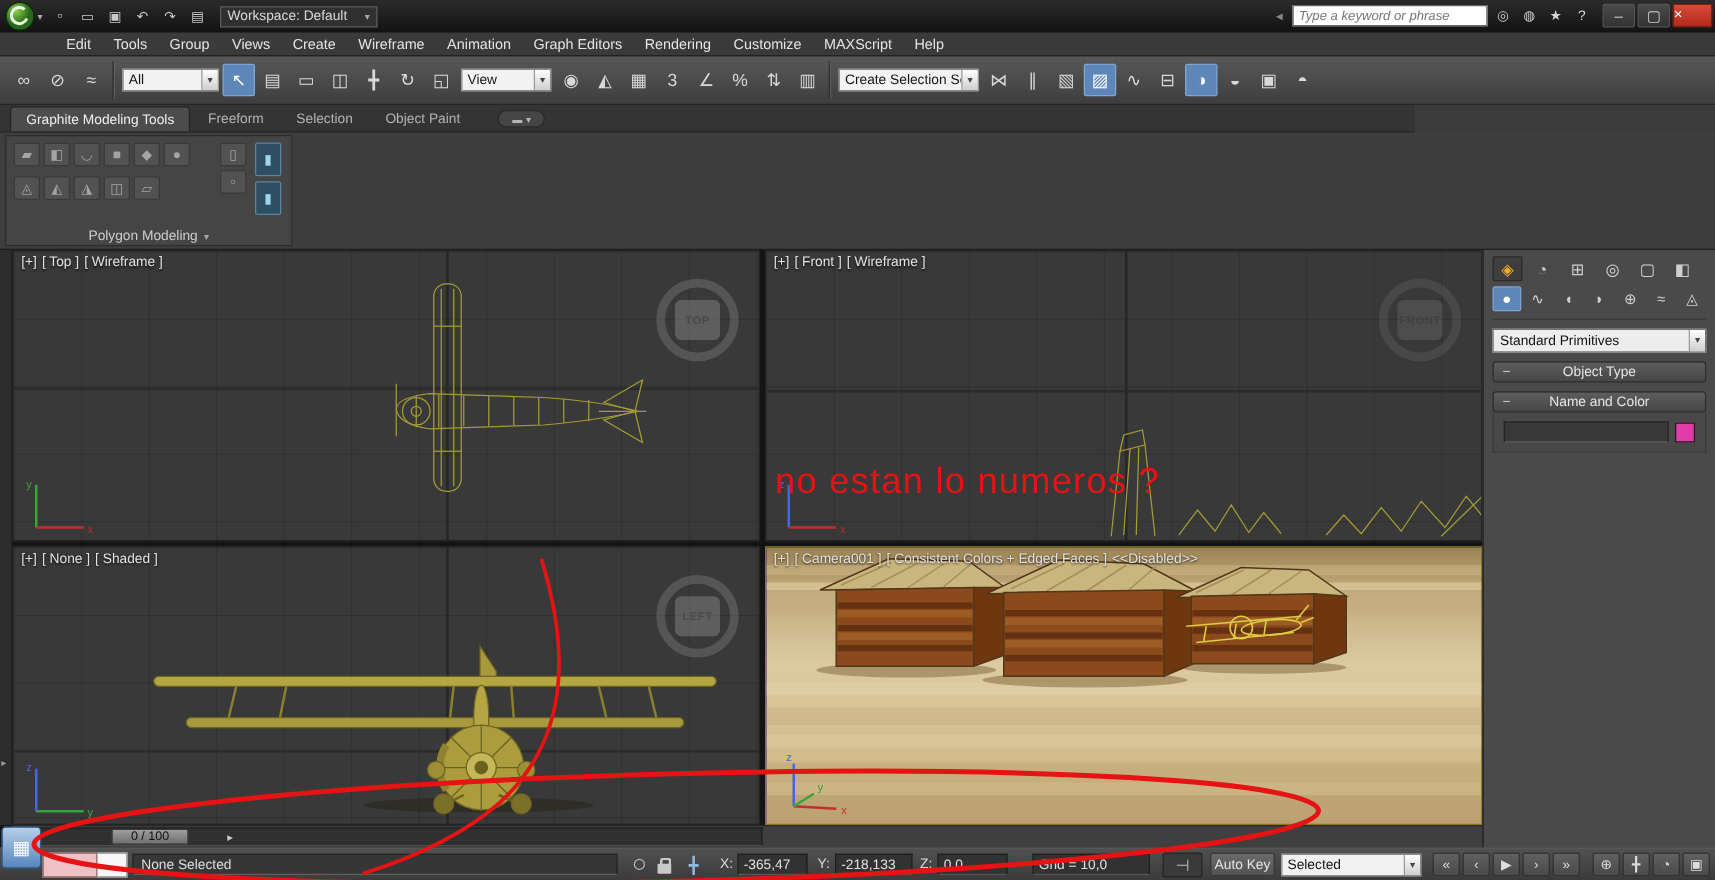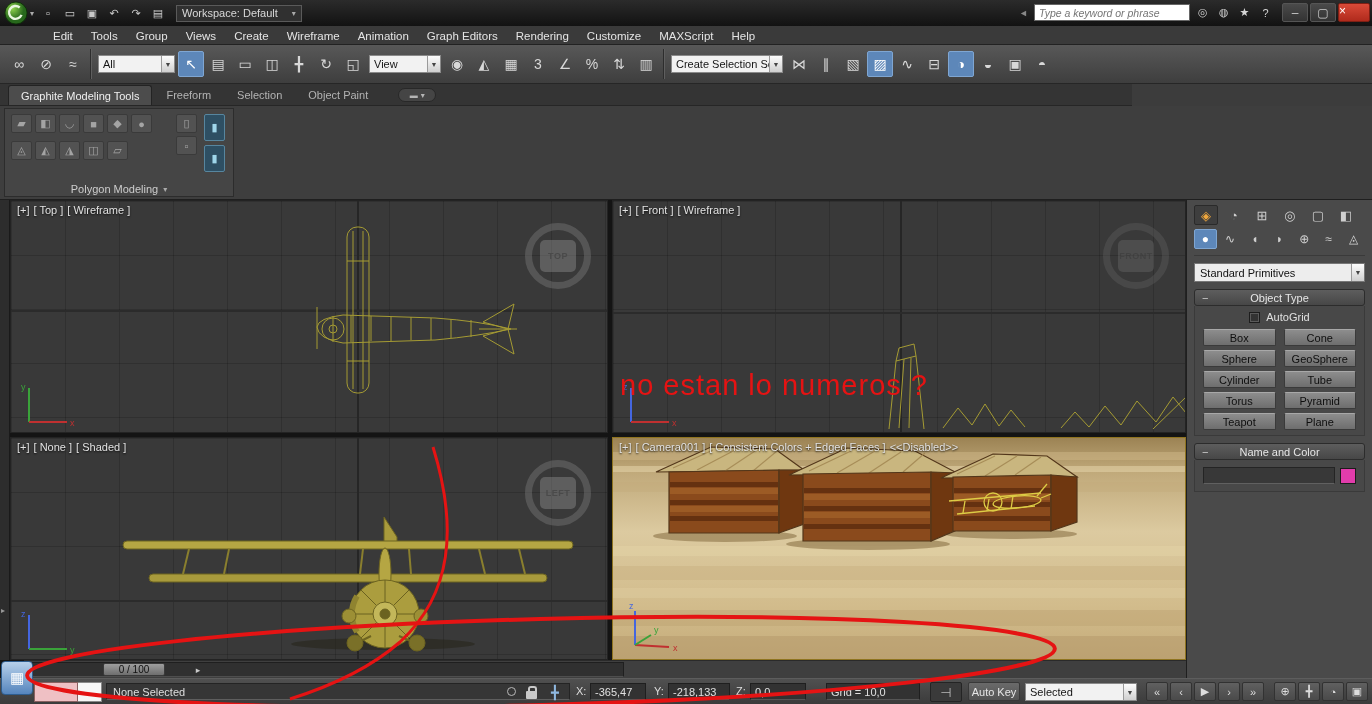--- a/index.html
+++ b/index.html
@@ -65,21 +65,21 @@
 .vp-grid{position:absolute;inset:0;background-image:linear-gradient(to right,rgba(0,0,0,.16) 1px,transparent 1px),linear-gradient(to bottom,rgba(0,0,0,.16) 1px,transparent 1px);background-size:54px 54px}
 .scene{position:absolute;left:0;top:0}
 .vplabel{position:absolute;top:3px;left:6px;display:flex;gap:4px;font-size:11px;color:#e2e2e2;z-index:3;text-shadow:0 1px 2px rgba(0,0,0,.8);white-space:pre}
 .viewcube{position:absolute;top:22px;right:16px;width:66px;height:66px;z-index:2}
 .vc-ring{position:absolute;inset:0;border:7px solid rgba(170,170,170,.25);border-radius:50%}
 .vc-face{position:absolute;left:15px;top:17px;width:36px;height:32px;background:rgba(150,150,150,.4);border-radius:5px;display:flex;align-items:center;justify-content:center;font-size:9px;color:#4a4a4a;font-weight:bold;letter-spacing:.5px}
 .viewcube.dim{opacity:.55}
 .tripod{position:absolute;left:6px;bottom:4px;z-index:2}
 
 
-.timeline{position:absolute;left:24px;top:460px;width:1176px;height:18px;background:#3f3f3f;border-top:1px solid #2a2a2a}
+.timeline{position:absolute;left:10px;top:460px;width:1176px;height:18px;background:#3f3f3f;border-top:1px solid #2a2a2a}
 .tl-track{position:absolute;left:8px;top:1px;width:592px;height:15px;background:#303030;border:1px solid #1f1f1f;border-bottom-color:#4e4e4e}
 .tl-handle{position:absolute;left:70px;top:0;width:62px;height:13px;background:linear-gradient(#9e9e9e,#6e6e6e);border:1px solid #3a3a3a;border-radius:2px;color:#111;font-size:10px;display:flex;align-items:center;justify-content:center}
 .tl-next{position:absolute;left:158px;top:0;width:14px;height:13px;color:#c9c9c9;font-size:9px;display:flex;align-items:center;justify-content:center}
 
 
 .cmdpanel{position:absolute;left:1186px;top:200px;width:186px;height:478px;background:#4a4a4a;border-left:1px solid #1f1f1f;padding:4px 7px 0 7px;z-index:6}
 .cp-tabs{display:flex;gap:4px;padding:1px 0 4px}
 .cp-tab{width:24px;height:20px;display:flex;align-items:center;justify-content:center;color:#cfcfcf;font-size:13px;border-radius:2px}
 .cp-tab.create{color:#f0a73c;background:#3e3e3e;border:1px solid #2a2a2a}
 .cp-cats{display:flex;gap:2px;padding-bottom:6px;border-bottom:1px solid #3a3a3a}
@@ -97,21 +97,21 @@
 .otbtn{height:17px;background:linear-gradient(#8d8d8d,#6e6e6e);border:1px solid #3a3a3a;border-top-color:#a8a8a8;border-radius:2px;color:#0e0e0e;font-size:11px;display:flex;align-items:center;justify-content:center}
 .ncrow{display:flex;gap:5px;align-items:center;padding:4px 6px 2px}
 .ncfield{flex:1;height:17px;background:#383838;border:1px solid #242424;border-bottom-color:#606060}
 .swatch{width:16px;height:16px;background:var(--swatch,#e23cab);border:1px solid #1c1c1c}
 
 
 .statusbar{position:absolute;left:0;top:678px;width:1372px;height:26px;background:linear-gradient(#505050,#3b3b3b);border-top:1px solid #5d5d5d;z-index:12}
 .statusbar>div{position:absolute}
 .listen-pink{left:34px;top:3px;width:44px;height:20px;background:#efc0c4;border:1px solid #8a6060}
 .listen-white{left:78px;top:3px;width:24px;height:20px;background:#f7f7f7;border:1px solid #8a8a8a;border-left:none}
-.prompt{left:106px;top:4px;width:464px;height:17px;background:#363636;border:1px solid #242424;border-bottom-color:#5e5e5e;color:#dedede;display:flex;align-items:center;padding:0 6px;font-size:11px}
+.prompt{left:106px;top:4px;width:388px;height:17px;background:#363636;border:1px solid #242424;border-bottom-color:#5e5e5e;color:#dedede;display:flex;align-items:center;padding:0 6px;font-size:11px}
 .sdot{left:507px;top:8px;width:9px;height:9px;border:1px solid #b8b8b8;border-radius:50%}
 .lockwrap{left:525px;top:6px;width:14px;height:15px}
 .lock{position:absolute;left:1px;top:6px;width:11px;height:8px;background:#c9c9c9;border-radius:1px}
 .lock::before{content:"";position:absolute;left:2px;top:-5px;width:5px;height:5px;border:2px solid #c9c9c9;border-bottom:none;border-radius:3px 3px 0 0}
 .ttgl{left:546px;top:4px;width:18px;height:18px;color:#8fb8e0;font-size:13px;display:flex;align-items:center;justify-content:center}
 .clabel{top:6px;color:#dcdcdc;font-size:11px}
 .cfield{top:4px;height:17px;background:#323232;border:1px solid #1f1f1f;border-bottom-color:#555;color:#e0e0e0;font-size:11px;display:flex;align-items:center;padding:0 4px}
 .keybtn{left:930px;top:3px;width:32px;height:20px;background:#3a3a3a;border:1px solid #242424;color:#b9b9b9;font-size:13px;display:flex;align-items:center;justify-content:center;border-radius:2px}
 .autokey{left:968px;top:3px;width:52px;height:19px;background:linear-gradient(#6a6a6a,#535353);border:1px solid #383838;color:#e6e6e6;font-size:11px;display:flex;align-items:center;justify-content:center;border-radius:2px}
 .selset{left:1025px;top:4px;width:112px;height:18px}
@@ -517,39 +517,20 @@
     </div>
   <div class="prim">
     <span class="lbl">Standard Primitives</span>
     <span class="droparrow"></span>
   </div>
   <div class="rollout">
     <div class="rollout-h">
       <span class="minus">−</span>
       <span>Object Type</span>
     </div>
-    <div class="rollout-b">
-      <div class="agrow">
-        <span class="cbox"></span>
-        <span>AutoGrid</span>
-      </div>
-      <div class="otgrid">
-
-      <div class="otbtn">Box</div>
-          <div class="otbtn">Cone</div>
-          <div class="otbtn">Sphere</div>
-          <div class="otbtn">GeoSphere</div>
-          <div class="otbtn">Cylinder</div>
-          <div class="otbtn">Tube</div>
-          <div class="otbtn">Torus</div>
-          <div class="otbtn">Pyramid</div>
-          <div class="otbtn">Teapot</div>
-          <div class="otbtn">Plane</div>
-        </div>
-    </div>
   </div>
   <div class="rollout">
     <div class="rollout-h">
       <span class="minus">−</span>
       <span>Name and Color</span>
     </div>
     <div class="rollout-b">
       <div class="ncrow">
         <div class="ncfield"></div>
         <div class="swatch"></div>

